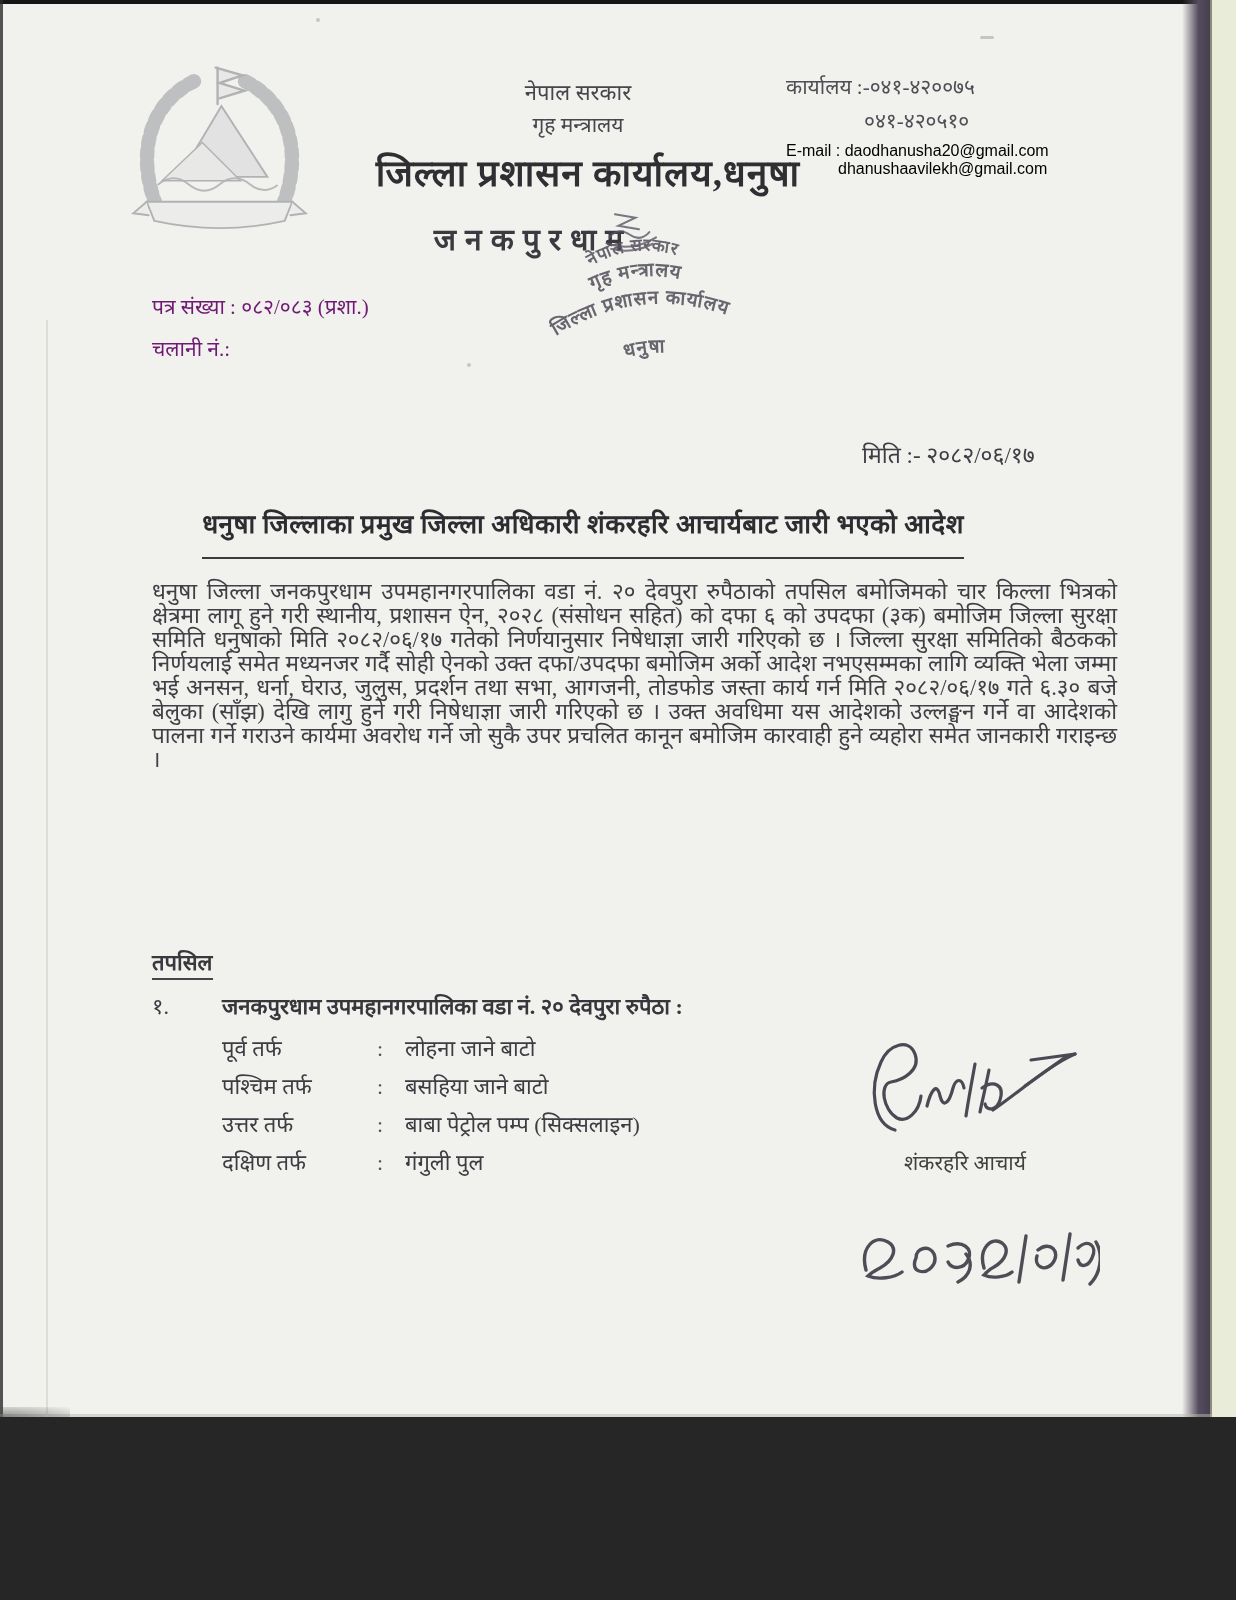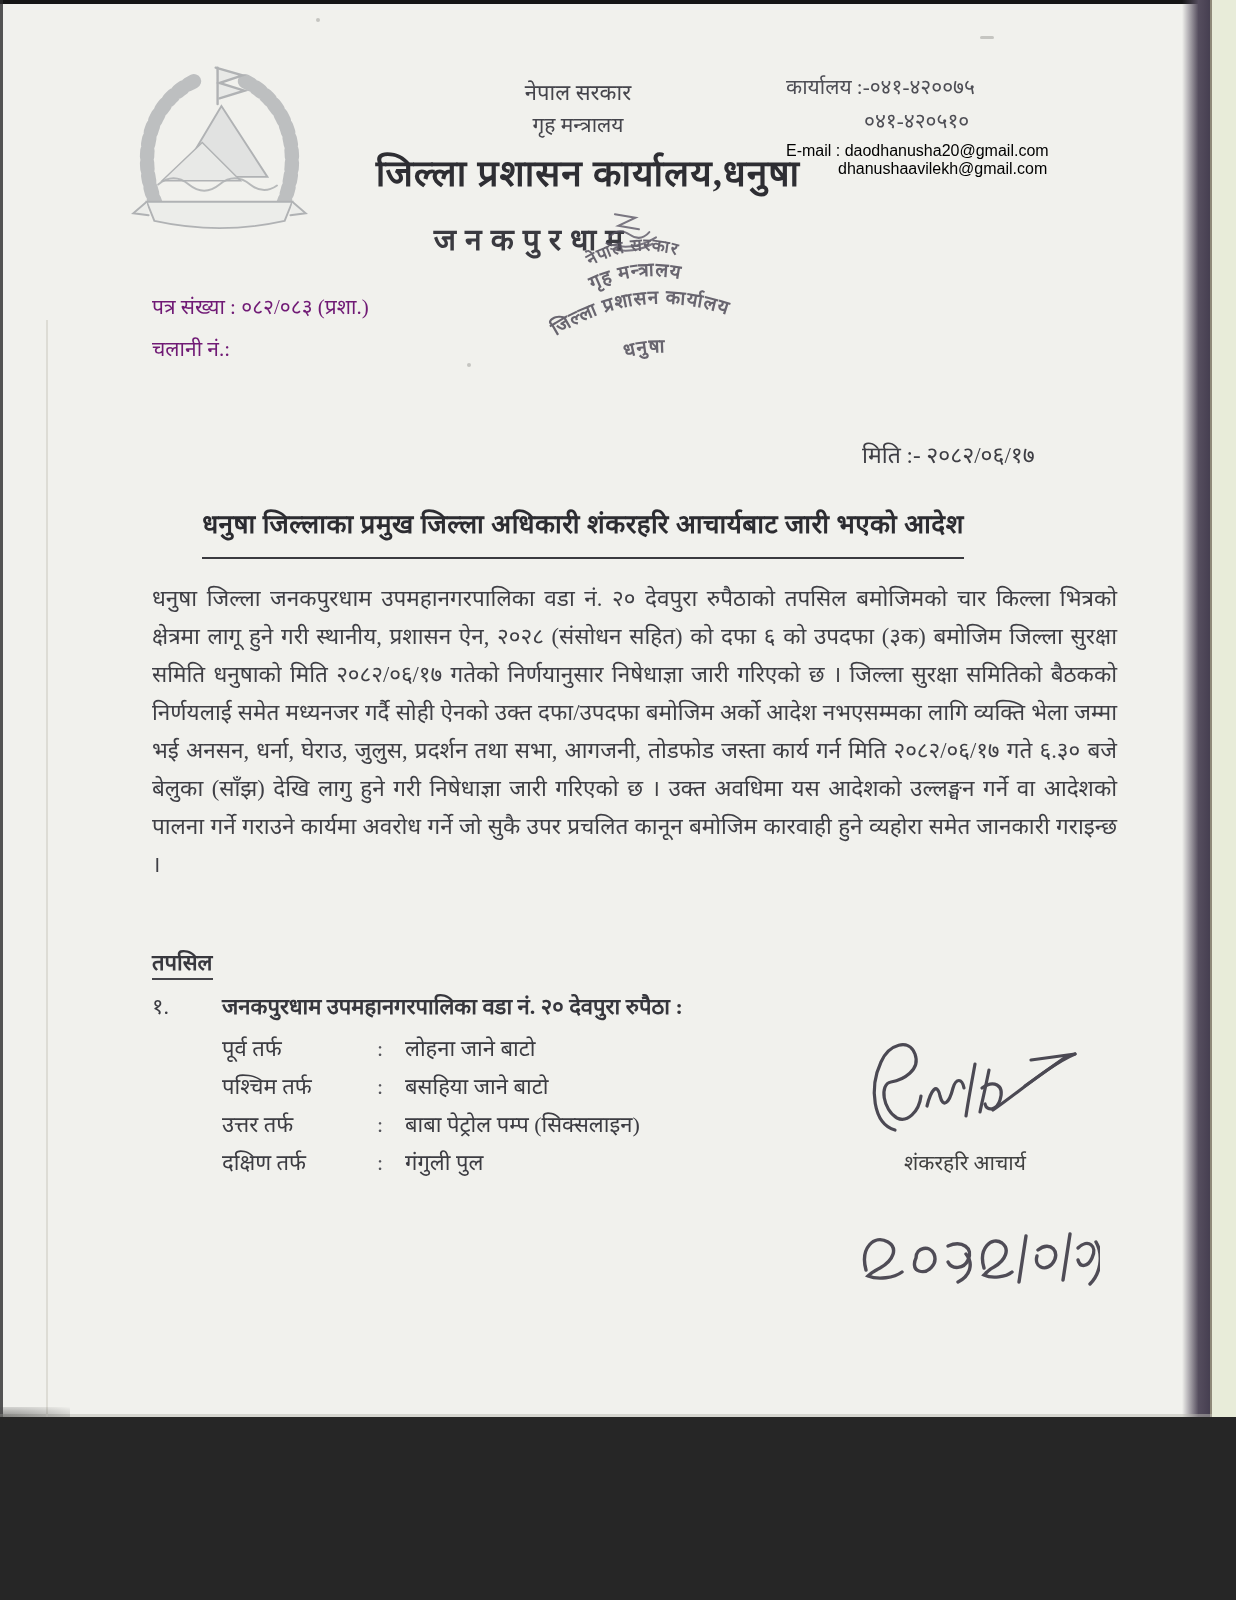--- a/index.html
+++ b/index.html
@@ -37,21 +37,21 @@
 
   .ref-block{left:152px;top:292px;font-size:21px;color:#701a75;}
   .ref-block .row{margin-bottom:14px;}
 
   .date-line{left:862px;top:438px;font-size:23px;color:#3e3e44;}
 
   .doc-title-wrap{left:0;right:70px;top:505px;text-align:center;}
   .doc-title{display:inline-block;font-size:26px;font-weight:700;color:#2c2c31;
     border-bottom:2px solid #3a3a3f;padding-bottom:16px;letter-spacing:.5px;}
 
-  .body-par{left:152px;width:965px;top:580px;font-size:22.5px;line-height:38px;
+  .body-par{left:152px;width:965px;top:580px;font-size:22.5px;line-height:24px;
     text-align:justify;color:#3f3f45;}
 
   .tapasil{left:152px;top:946px;font-size:22px;font-weight:600;color:#38383e;
     border-bottom:2px solid #45454a;padding-bottom:2px;}
   .item-no{left:152px;top:990px;font-size:22px;color:#3c3c42;}
   .item-text{left:222px;top:990px;font-size:22px;font-weight:600;color:#36363c;}
 
   .bound-row{left:222px;font-size:22px;color:#3c3c42;}
   .bound-row .lbl{display:inline-block;width:155px;}
   .bound-row .sep{display:inline-block;width:28px;color:#55555b;}

